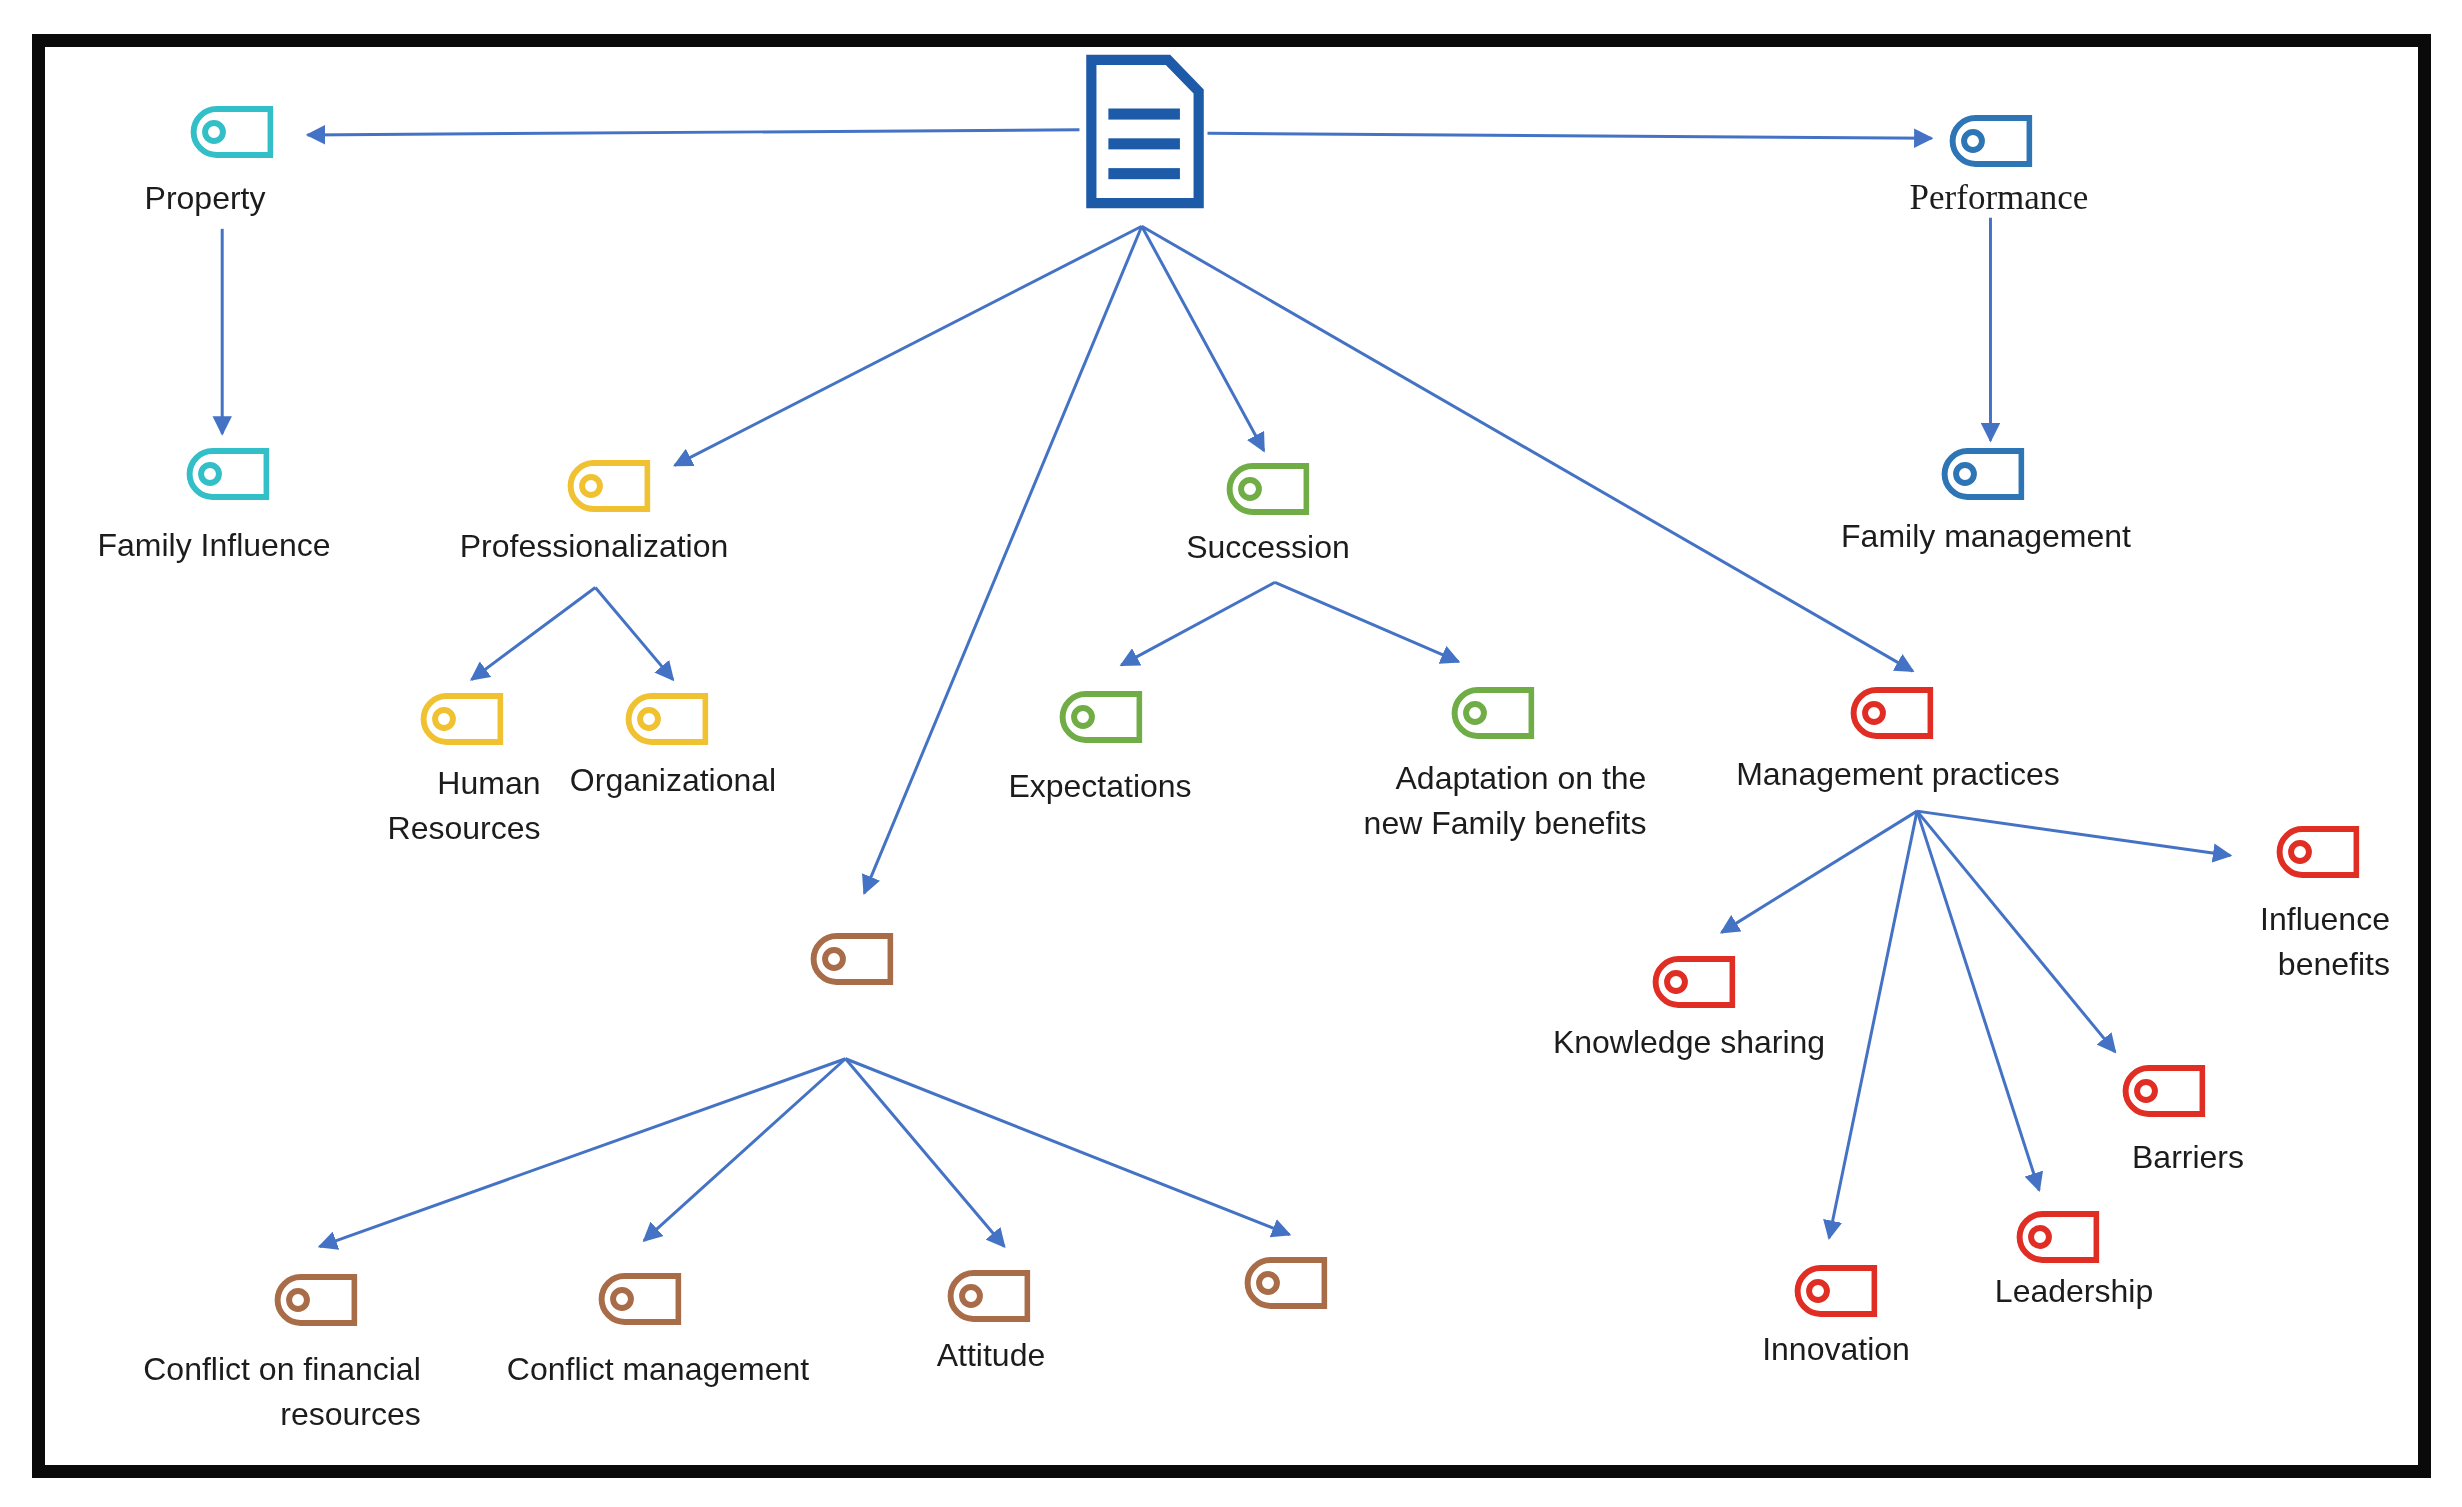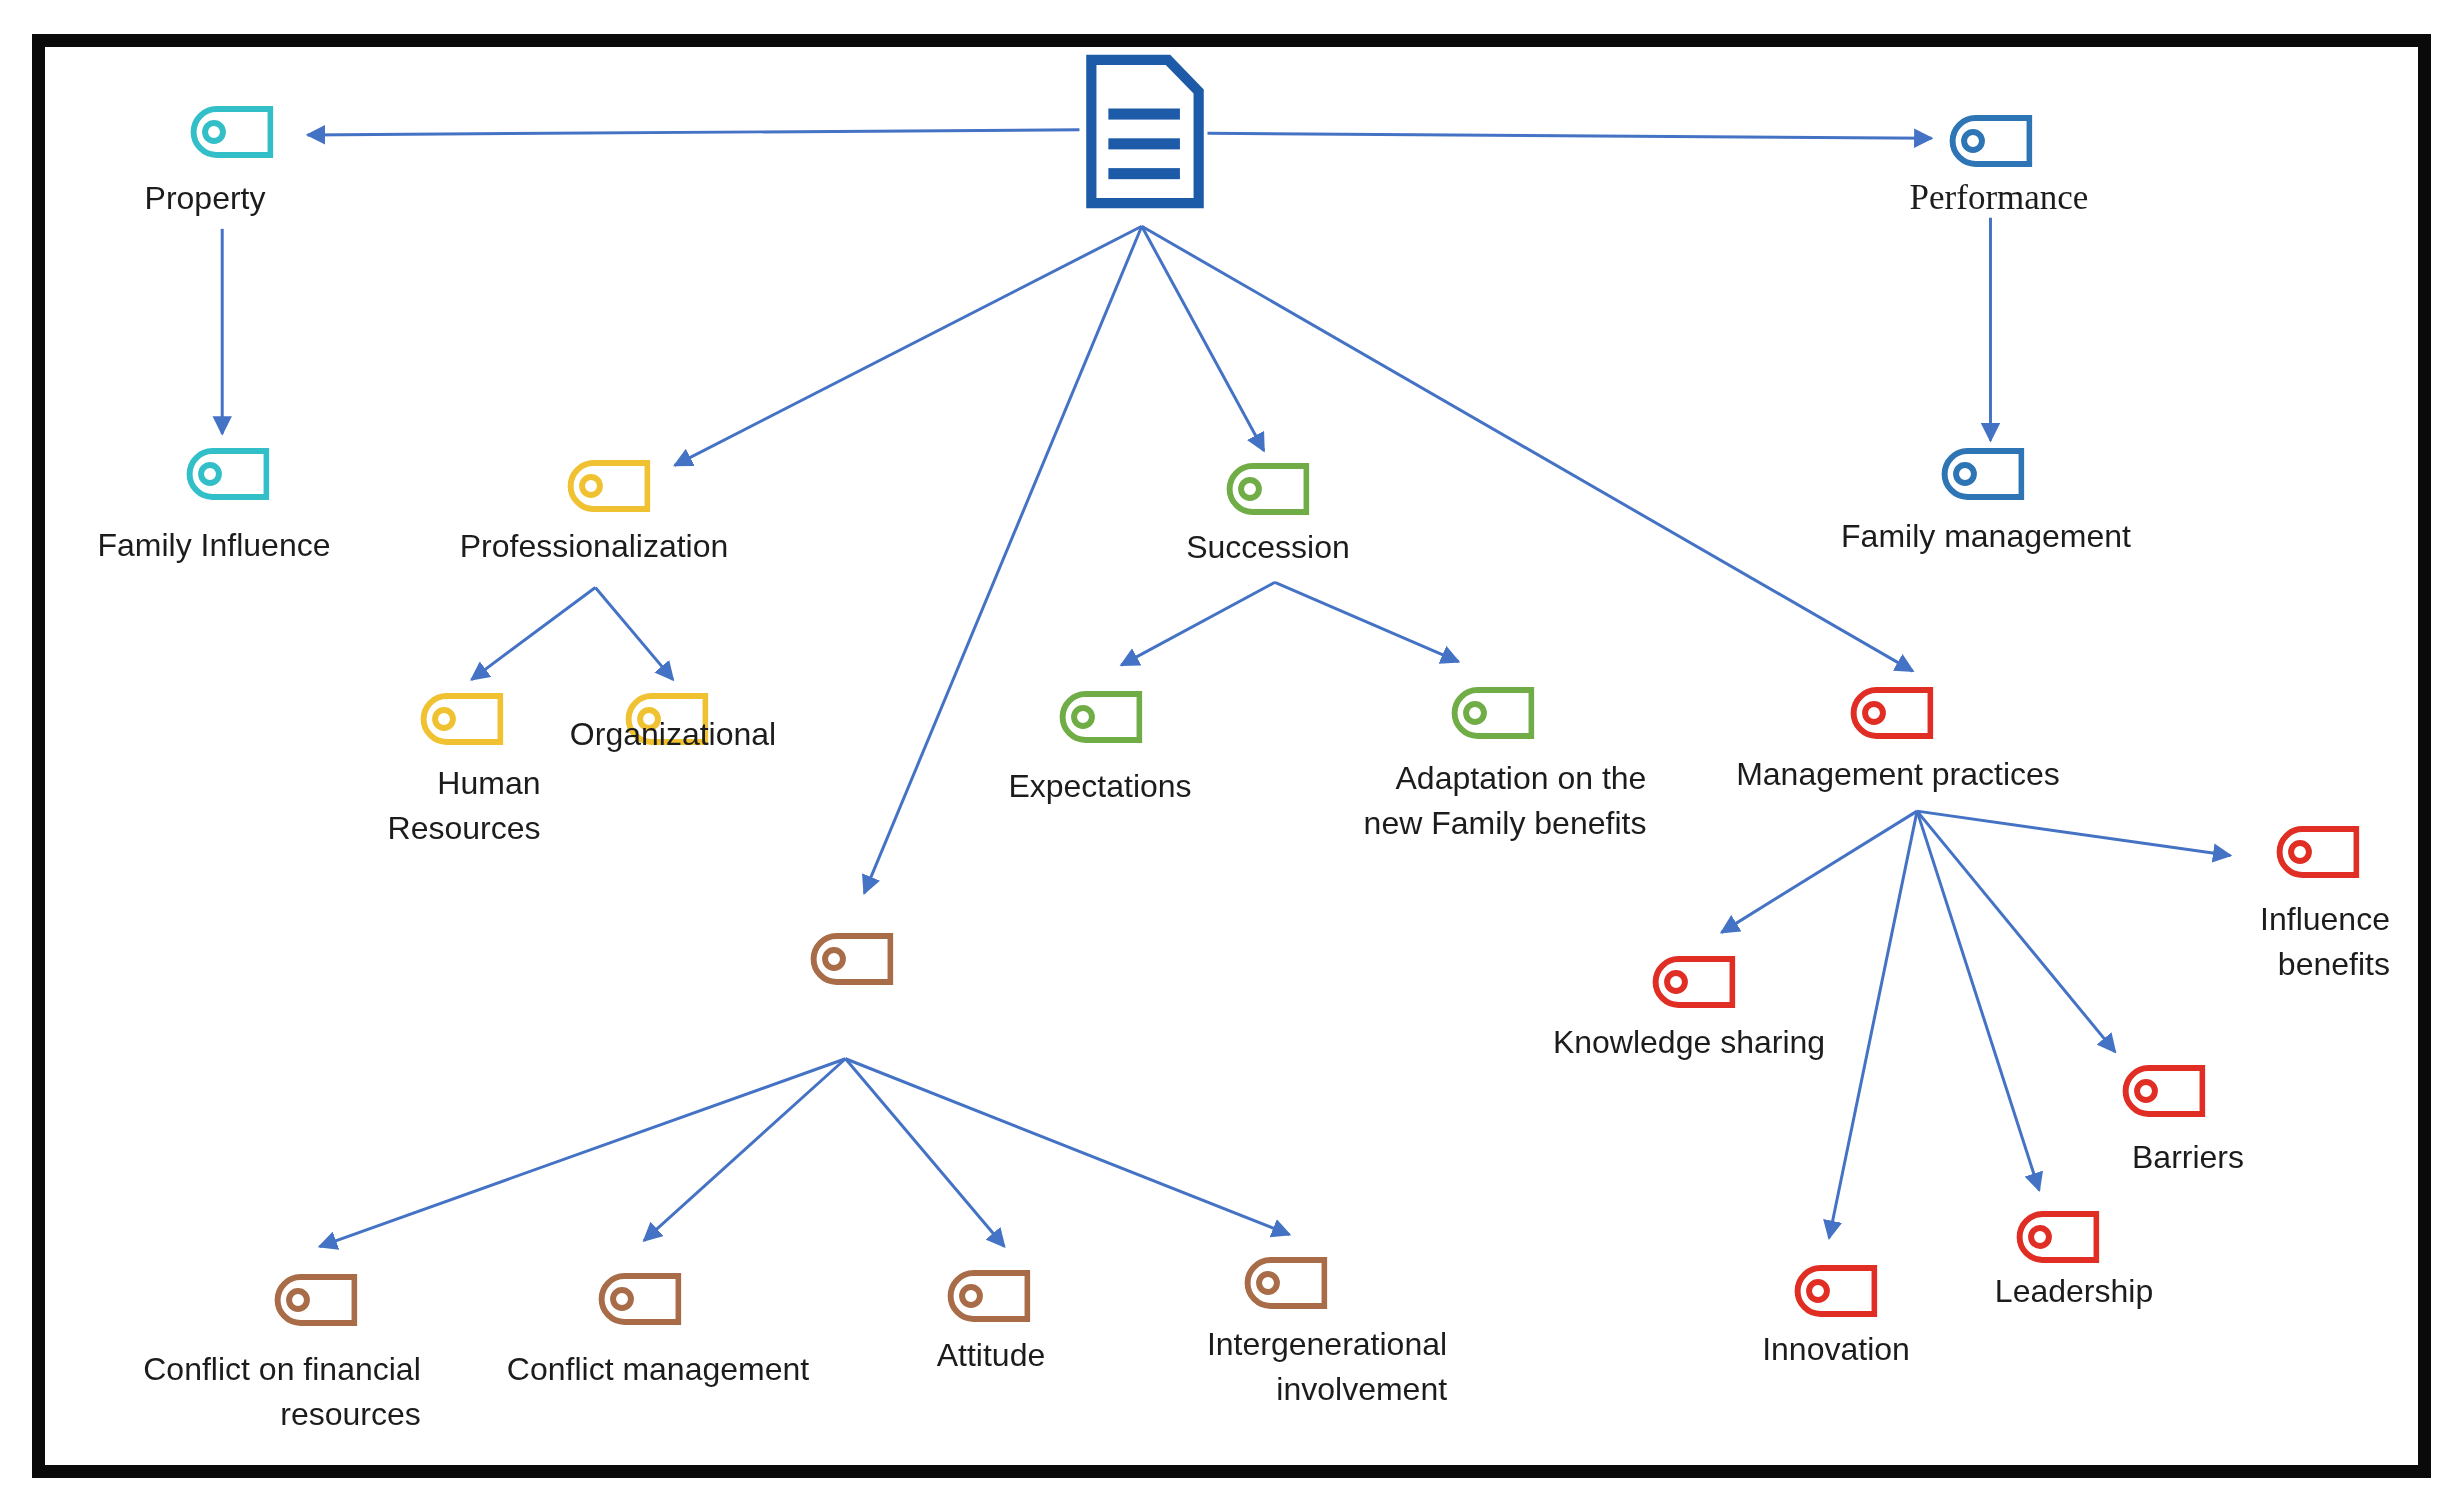--- a/index.html
+++ b/index.html
@@ -129,21 +129,21 @@
   <div class="lbl" style="left:464px;top:806px">
     <span>Human</span>
     <span>Resources</span>
   </div>
 
   <div class="tag c-professionalization" style="left:666px;top:719px">
     <svg viewBox="0 0 100 64">
         <use href="#tag-shape"></use>
       </svg>
   </div>
-  <div class="lbl" style="left:673px;top:734px">Organizational</div>
+  <div class="lbl" style="left:673px;top:780px">Organizational</div>
 
   <div class="tag c-succession" style="left:1267px;top:489px">
     <svg viewBox="0 0 100 64">
         <use href="#tag-shape"></use>
       </svg>
   </div>
   <div class="lbl" style="left:1268px;top:547px">Succession</div>
 
   <div class="tag c-succession" style="left:1100px;top:717px">
     <svg viewBox="0 0 100 64">
@@ -190,24 +190,20 @@
         <use href="#tag-shape"></use>
       </svg>
   </div>
   <div class="lbl" style="left:991px;top:1355px">Attitude</div>
 
   <div class="tag c-company-family" style="left:1285px;top:1283px">
     <svg viewBox="0 0 100 64">
         <use href="#tag-shape"></use>
       </svg>
   </div>
-  <div class="lbl" style="left:1327px;top:1367px">
-    <span>Intergenerational</span>
-    <span>involvement</span>
-  </div>
 
   <div class="tag c-management" style="left:1891px;top:713px">
     <svg viewBox="0 0 100 64">
         <use href="#tag-shape"></use>
       </svg>
   </div>
   <div class="lbl" style="left:1898px;top:774px">Management practices</div>
 
   <div class="tag c-management" style="left:1693px;top:982px">
     <svg viewBox="0 0 100 64">

